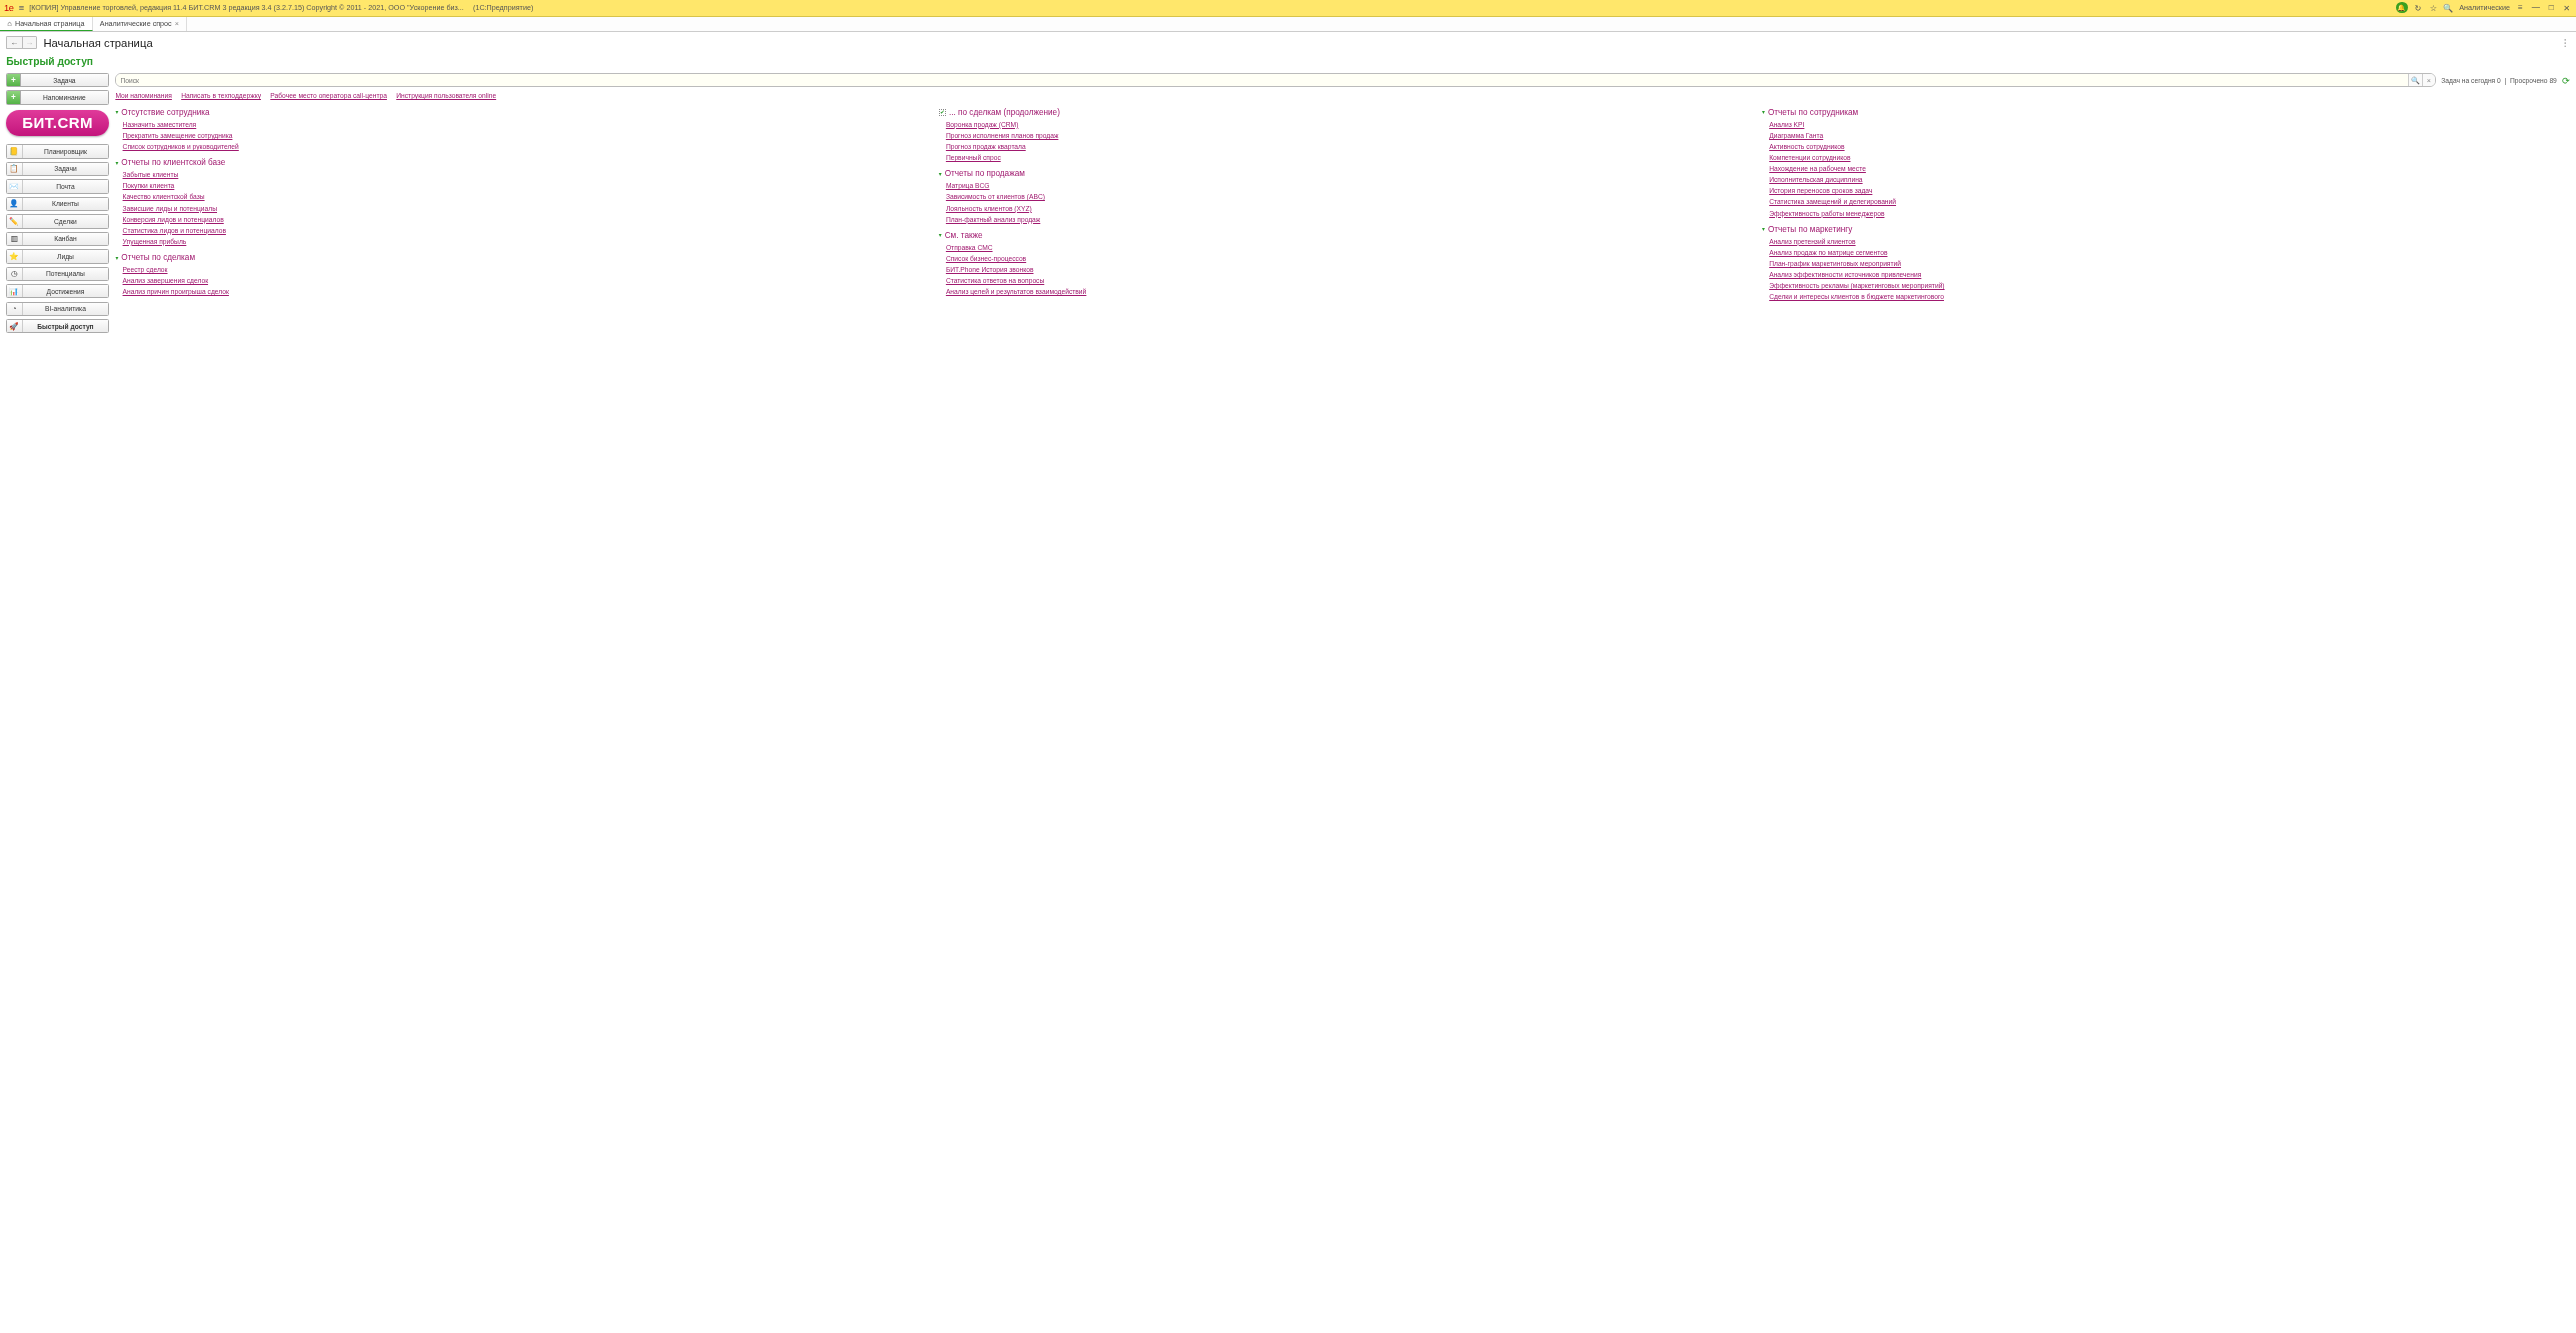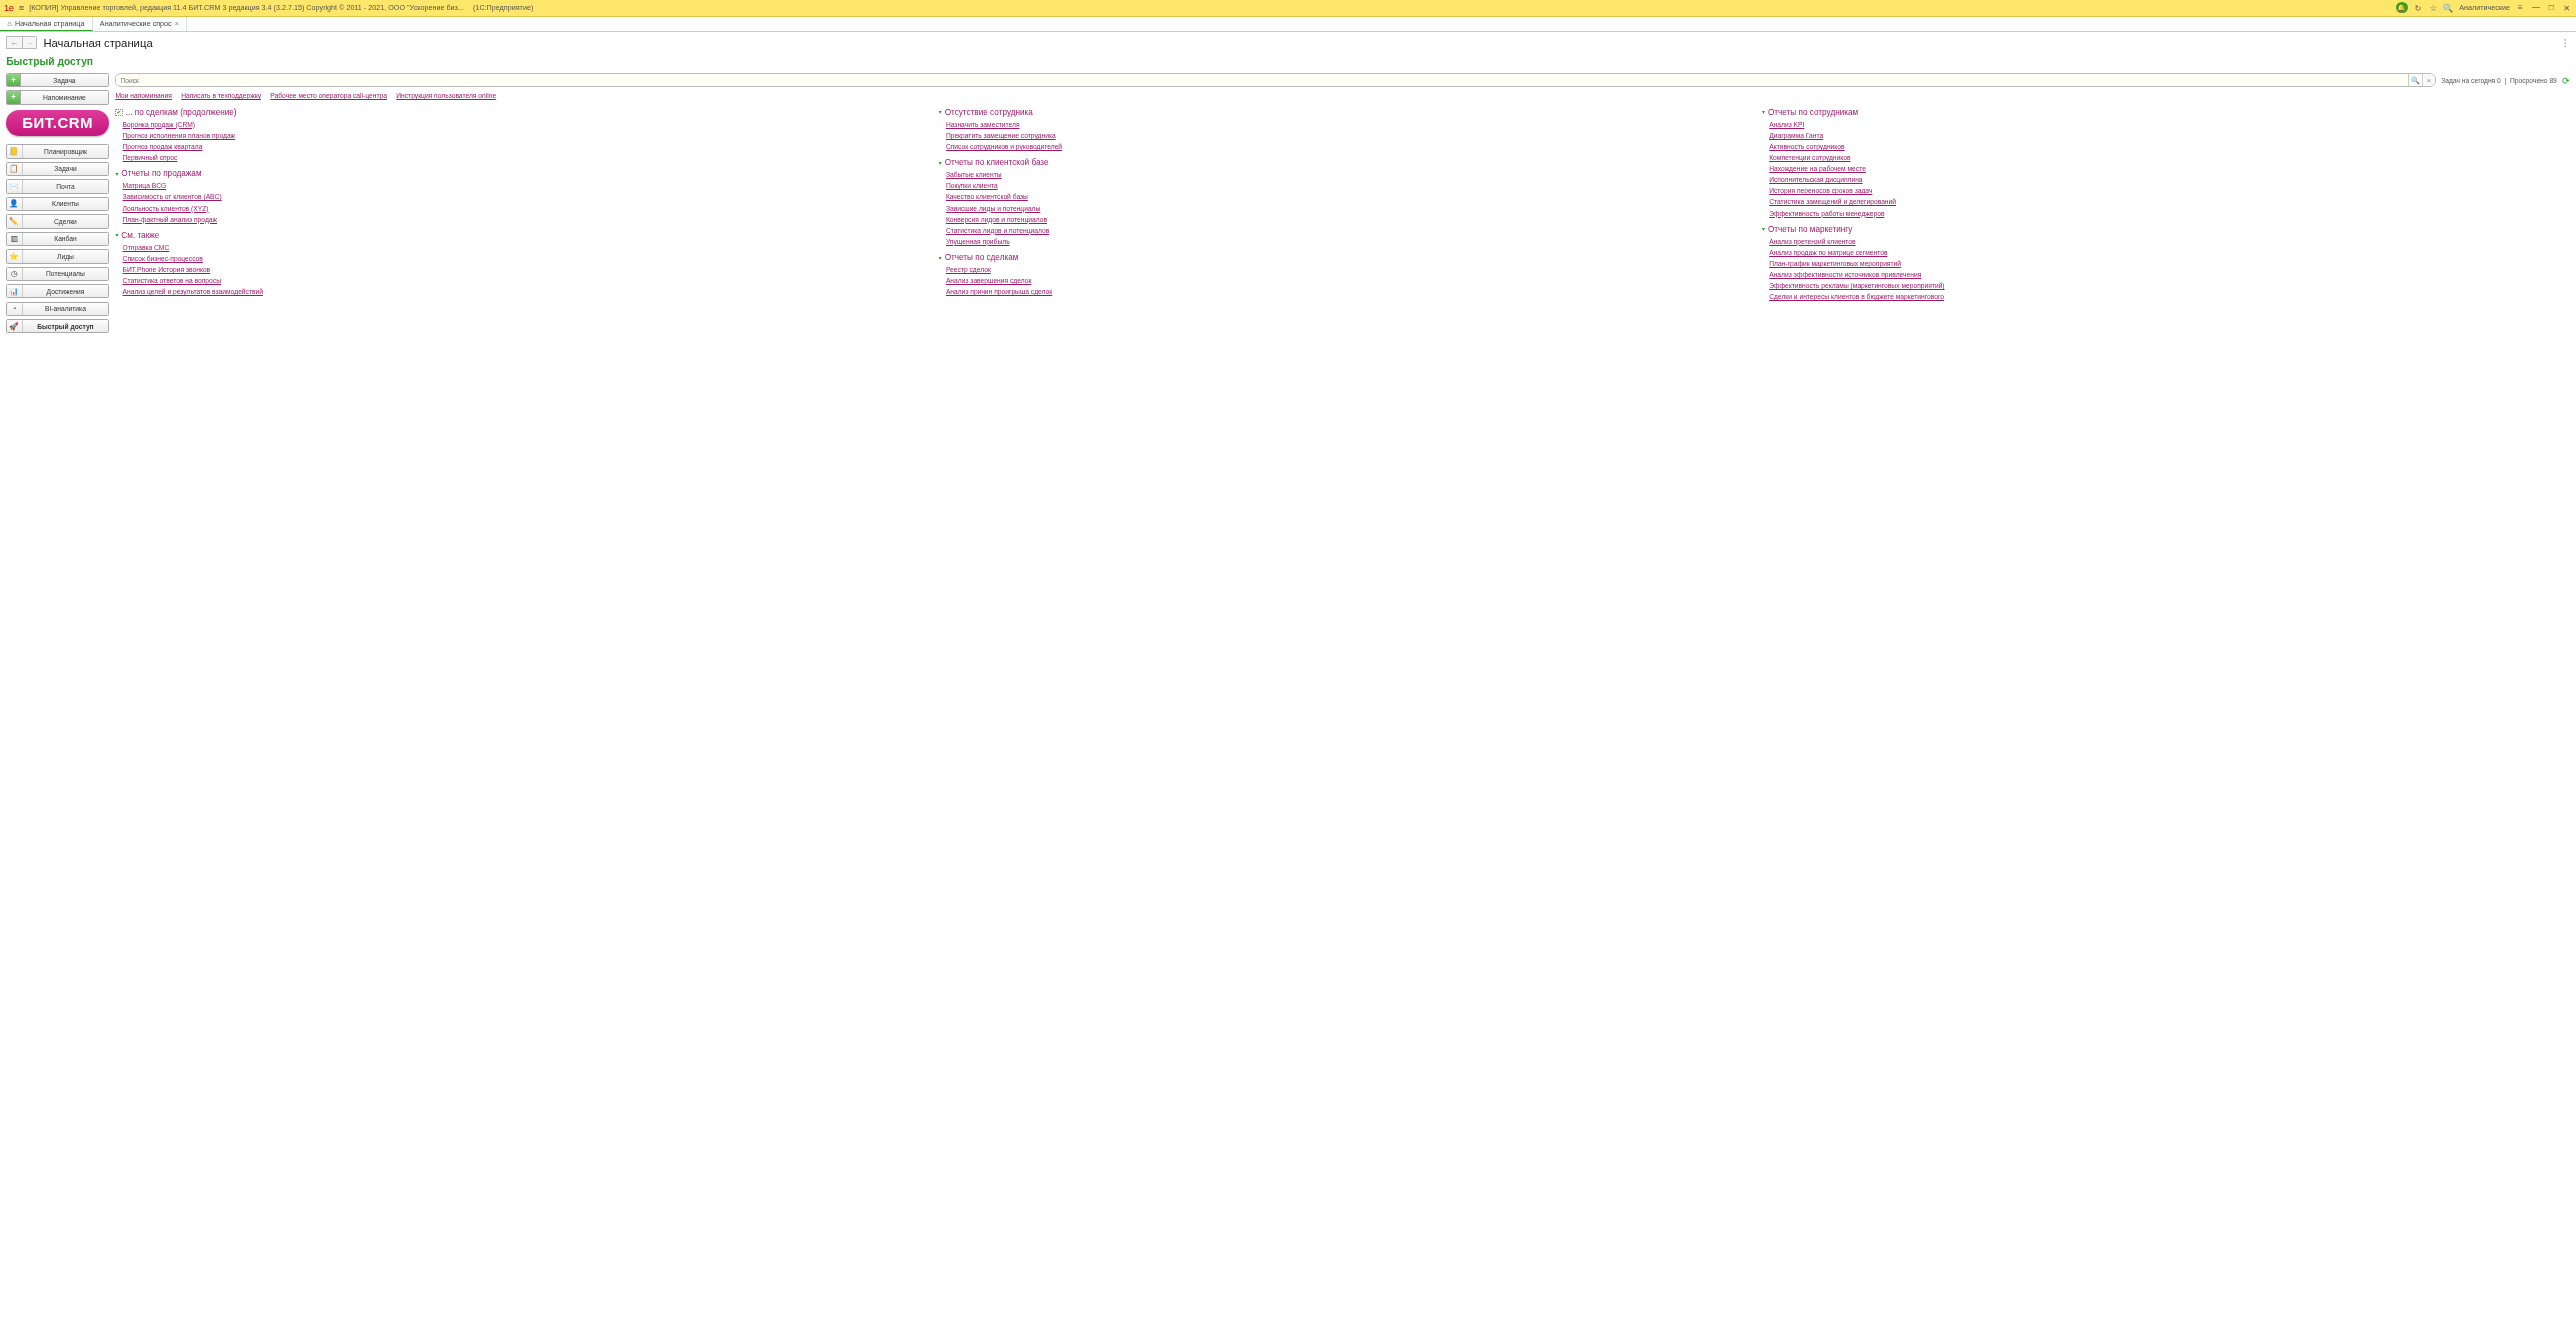--- a/index.html
+++ b/index.html
@@ -263,59 +263,20 @@
           <a class="qlink">Мои напоминания</a>
           <a class="qlink">Написать в техподдержку</a>
           <a class="qlink">Рабочее место оператора call-центра</a>
           <a class="qlink">Инструкция пользователя online</a>
         </div>
 
       <div class="columns" id="columns">
           <div>
             <div class="section">
               <div class="sec-head">
-                <span class="chk">✔</span>
-                <span>... по сделкам (продолжение)</span>
-              </div>
-              <div class="sec-links">
-                <a>Воронка продаж (CRM)</a>
-                <a>Прогноз исполнения планов продаж</a>
-                <a>Прогноз продаж квартала</a>
-                <a>Первичный спрос</a>
-              </div>
-            </div>
-            <div class="section">
-              <div class="sec-head">
-                <span class="chev">▾</span>
-                <span>Отчеты по продажам</span>
-              </div>
-              <div class="sec-links">
-                <a>Матрица BCG</a>
-                <a>Зависимость от клиентов (ABC)</a>
-                <a>Лояльность клиентов (XYZ)</a>
-                <a>План-фактный анализ продаж</a>
-              </div>
-            </div>
-            <div class="section">
-              <div class="sec-head">
-                <span class="chev">▾</span>
-                <span>См. также</span>
-              </div>
-              <div class="sec-links">
-                <a>Отправка СМС</a>
-                <a>Список бизнес-процессов</a>
-                <a>БИТ.Phone История звонков</a>
-                <a>Статистика ответов на вопросы</a>
-                <a>Анализ целей и результатов взаимодействий</a>
-              </div>
-            </div>
-          </div>
-          <div>
-            <div class="section">
-              <div class="sec-head">
                 <span class="chev">▾</span>
                 <span>Отсутствие сотрудника</span>
               </div>
               <div class="sec-links">
                 <a>Назначить заместителя</a>
                 <a>Прекратить замещение сотрудника</a>
                 <a>Список сотрудников и руководителей</a>
               </div>
             </div>
             <div class="section">
@@ -335,20 +296,59 @@
             </div>
             <div class="section">
               <div class="sec-head">
                 <span class="chev">▾</span>
                 <span>Отчеты по сделкам</span>
               </div>
               <div class="sec-links">
                 <a>Реестр сделок</a>
                 <a>Анализ завершения сделок</a>
                 <a>Анализ причин проигрыша сделок</a>
+              </div>
+            </div>
+          </div>
+          <div>
+            <div class="section">
+              <div class="sec-head">
+                <span class="chk">✔</span>
+                <span>... по сделкам (продолжение)</span>
+              </div>
+              <div class="sec-links">
+                <a>Воронка продаж (CRM)</a>
+                <a>Прогноз исполнения планов продаж</a>
+                <a>Прогноз продаж квартала</a>
+                <a>Первичный спрос</a>
+              </div>
+            </div>
+            <div class="section">
+              <div class="sec-head">
+                <span class="chev">▾</span>
+                <span>Отчеты по продажам</span>
+              </div>
+              <div class="sec-links">
+                <a>Матрица BCG</a>
+                <a>Зависимость от клиентов (ABC)</a>
+                <a>Лояльность клиентов (XYZ)</a>
+                <a>План-фактный анализ продаж</a>
+              </div>
+            </div>
+            <div class="section">
+              <div class="sec-head">
+                <span class="chev">▾</span>
+                <span>См. также</span>
+              </div>
+              <div class="sec-links">
+                <a>Отправка СМС</a>
+                <a>Список бизнес-процессов</a>
+                <a>БИТ.Phone История звонков</a>
+                <a>Статистика ответов на вопросы</a>
+                <a>Анализ целей и результатов взаимодействий</a>
               </div>
             </div>
           </div>
           <div>
             <div class="section">
               <div class="sec-head">
                 <span class="chev">▾</span>
                 <span>Отчеты по сотрудникам</span>
               </div>
               <div class="sec-links">

